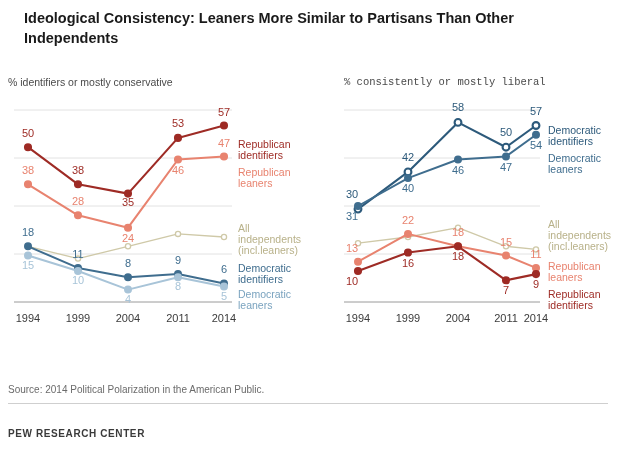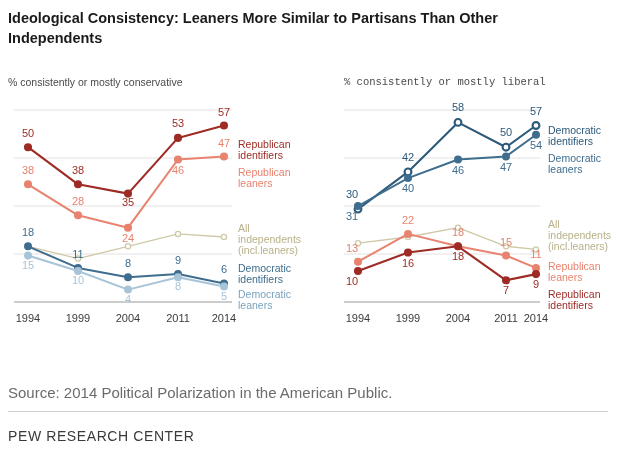--- a/index.html
+++ b/index.html
@@ -5,21 +5,21 @@
   html,body{margin:0;padding:0;}
   body{
     width:640px;height:454px;
     background:#ffffff;
     font-family:"Liberation Sans", sans-serif;
     color:#2b2b2b;
     overflow:hidden;
     position:relative;
   }
   #title{
-    position:absolute;left:8px;top:8px;width:560px;
+    position:absolute;left:24px;top:8px;width:560px;
     font-size:14.5px;font-weight:bold;line-height:1.38;color:#1a1a1a;
   }
   .panel-label{
     position:absolute;font-size:10.5px;color:#4a4a4a;
   }
   #left-label{left:8px;top:76px;}
   #right-label{left:344px;top:76px;font-family:Liberation Mono, monospace;}
   .chartwrap{position:absolute;top:92px;height:260px;}
   #left-chart{left:0px;width:332px;}
   #right-chart{left:336px;width:304px;}
@@ -31,38 +31,38 @@
   .dlabel{
     font-family:"Liberation Sans", sans-serif;
     font-size:11px;
   }
   .serieslabel{
     font-family:"Liberation Sans", sans-serif;
     font-size:10.5px;
   }
   #footer{
     position:absolute;left:8px;top:382px;width:600px;
-    font-size:15px;color:#6b6b6b;line-height:1.5;
+    font-size:10px;color:#6b6b6b;line-height:1.5;
   }
   #footer .rule{
     border-top:1px solid #cfcfcf;margin:6px 0 7px 0;width:600px;
   }
   #brand{
     position:absolute;left:8px;top:428px;
-    font-size:14px;font-weight:normal;letter-spacing:.6px;color:#3a3a3a;text-align:center;
+    font-size:10px;font-weight:bold;letter-spacing:.6px;color:#3a3a3a;text-align:center;
   }
   .hline{stroke:#e2e2e2;stroke-width:1;}
   .baseline{stroke:#9a9a9a;stroke-width:1;}
 </style>
 </head>
 <body>
 
 <div id="title">Ideological Consistency: Leaners More Similar to Partisans Than Other Independents</div>
 
-<div class="panel-label" id="left-label">% consistently or mostly conservative</div>
+<div class="panel-label" id="left-label">% identifiers or mostly conservative</div>
 <div class="panel-label" id="right-label">% consistently or mostly liberal</div>
 
 <div class="chartwrap" id="left-chart">
   <svg width="332" height="260" viewBox="0 0 332 260">
     <g>
       <line class="hline" x1="14" y1="18" x2="232" y2="18"></line>
       <line class="hline" x1="14" y1="66" x2="232" y2="66"></line>
       <line class="hline" x1="14" y1="114" x2="232" y2="114"></line>
       <line class="hline" x1="14" y1="162" x2="232" y2="162"></line>
       <line class="baseline" x1="14" y1="210" x2="232" y2="210"></line>

